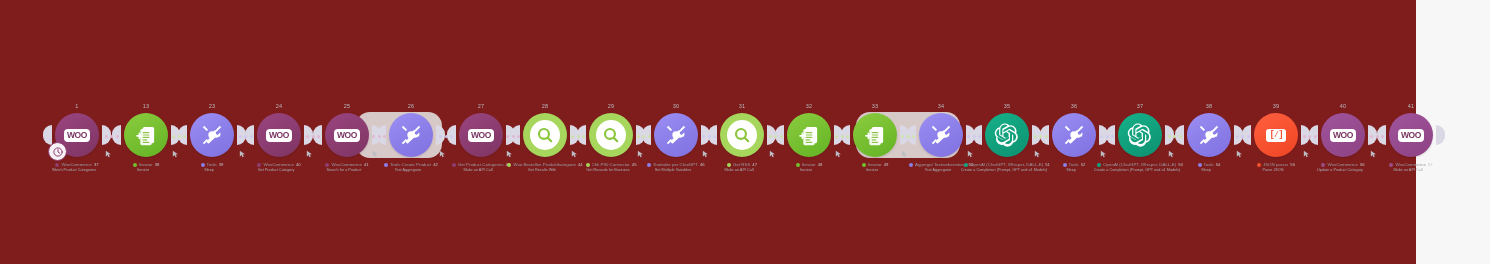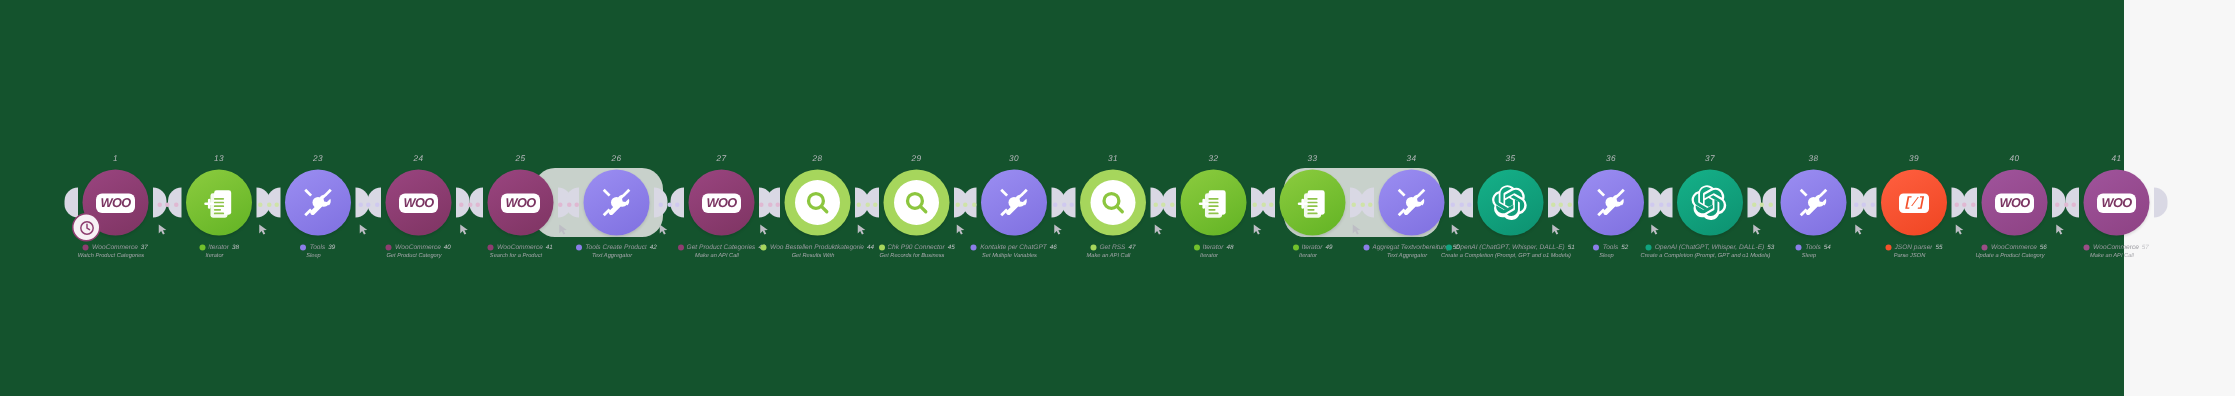--- a/index.html
+++ b/index.html
@@ -5,22 +5,21 @@
   * { box-sizing: border-box; margin: 0; padding: 0; }
   html, body {
     width: 1490px; height: 264px;
     background: #f7f7f7;
     font-family: "Liberation Sans", sans-serif;
     overflow: hidden;
   }
   #canvas {
     position: relative;
     width: 1416px; height: 264px;
-    background: #14532d;
-    font-style: italic;
+    background: #7f1d1d;
   }
   
   .group-box {
     position: absolute;
     background: #e8e8e8;
     border-radius: 14px;
     opacity: .85;
   }
   
   #flow {

